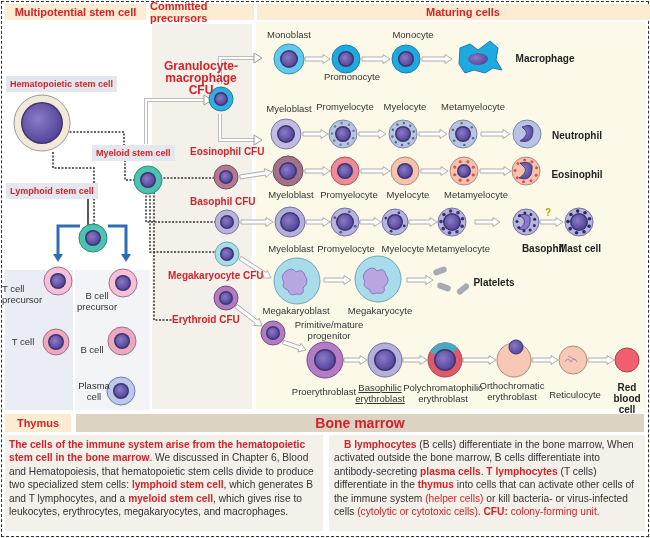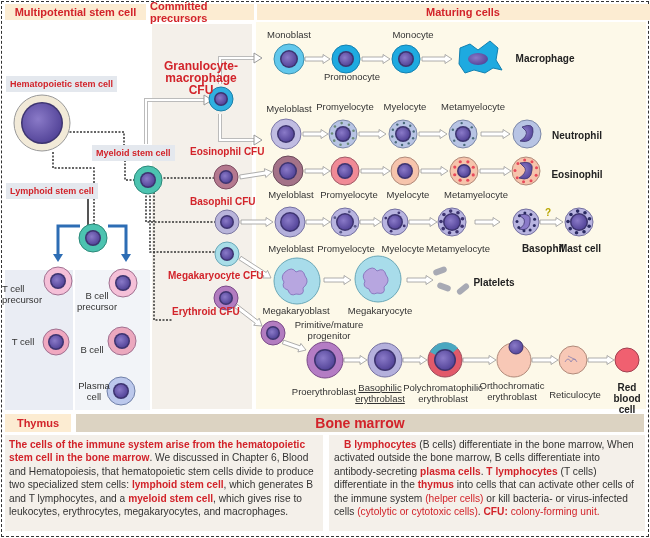--- a/index.html
+++ b/index.html
@@ -467,21 +467,21 @@
 <div class="tag" style="left:6px;top:183px;">Lymphoid stem cell</div>
 
 <div class="red" style="left:151px;top:60px;width:100px;font-size:12px;">
   <div>Granulocyte-</div>
   <div>macrophage</div>
   <div>CFU</div>
 </div>
 <div class="red" style="left:190px;top:146px;">Eosinophil CFU</div>
 <div class="red" style="left:190px;top:196px;">Basophil CFU</div>
 <div class="red" style="left:168px;top:270px;">Megakaryocyte CFU</div>
-<div class="red" style="left:172px;top:306px;">Erythroid CFU</div>
+<div class="red" style="left:172px;top:314px;">Erythroid CFU</div>
 
 <div class="lbl" style="left:22px;top:283px;text-align:left;">
   <div>T cell</div>
   <div>precursor</div>
 </div>
 <div class="lbl" style="left:23px;top:336px;">T cell</div>
 <div class="lbl" style="left:97px;top:290px;">
   <div>B cell</div>
   <div>precursor</div>
 </div>

